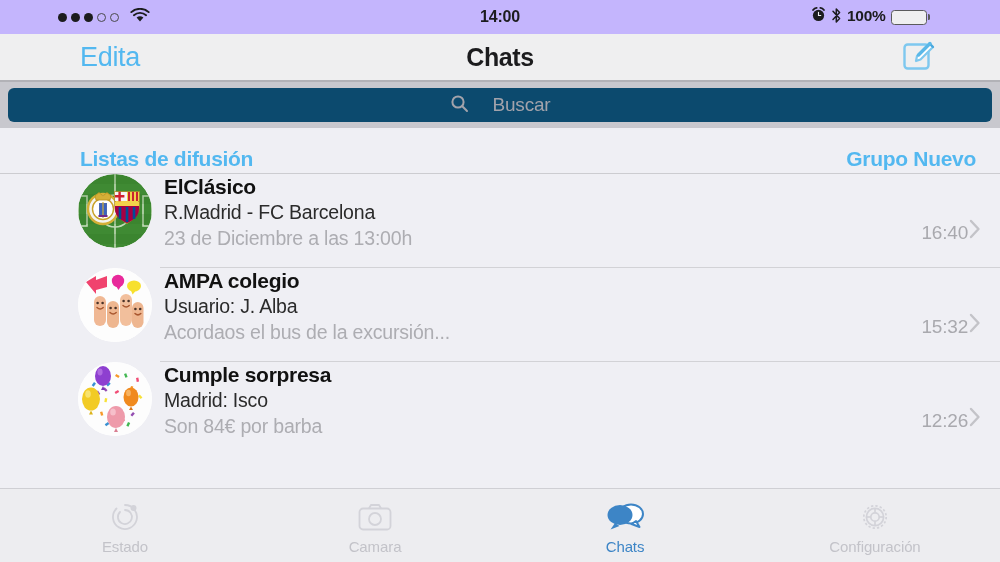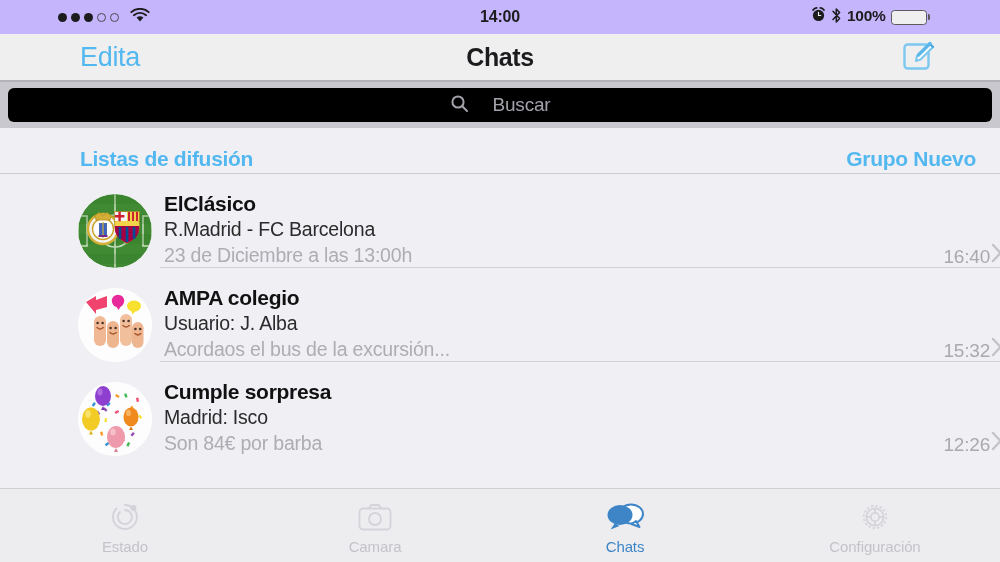--- a/index.html
+++ b/index.html
@@ -69,21 +69,21 @@
 
   
   .searchwrap {
     flex: 0 0 46px; height: 46px;
     background: #c8c8ce;
     display: flex; align-items: center; justify-content: center;
     padding: 0 8px;
   }
   .searchbar {
     width: 100%; height: 34px;
-    background: #000000;
+    background: #0c4a6e;
     border-radius: 6px;
     display: flex; align-items: center; justify-content: center;
     gap: 24px;
   }
   .search-ph { color: #a3a3ab; font-size: 19px; letter-spacing: -0.2px; }
 
   
   .broadcast {
     flex: 0 0 46px; height: 46px;
     background: #efeff4;
@@ -94,22 +94,22 @@
   .broadcast a {
     color: #53b8f0; font-size: 21px; font-weight: bold;
     letter-spacing: -0.3px; cursor: pointer;
   }
   .broadcast .bc-right { margin-right: 0; }
 
   
   .chatlist { flex: 1 1 auto; background: #efeff4; overflow: hidden; }
   .chatrow {
     height: 94px;
-    display: flex; align-items: flex-end;
-    padding-left: 78px; 
+    display: flex; align-items: flex-start;
+    padding-left: 78px; padding-right: 22px;
     position: relative;
     background: #efeff4;
     cursor: pointer;
   }
   .chatrow::after {
     content: ""; position: absolute; left: 160px; right: 0; bottom: 0;
     height: 1px; background: #d2d2d6;
   }
   .chatrow:last-child::after { display: none; }
   .avatar {

